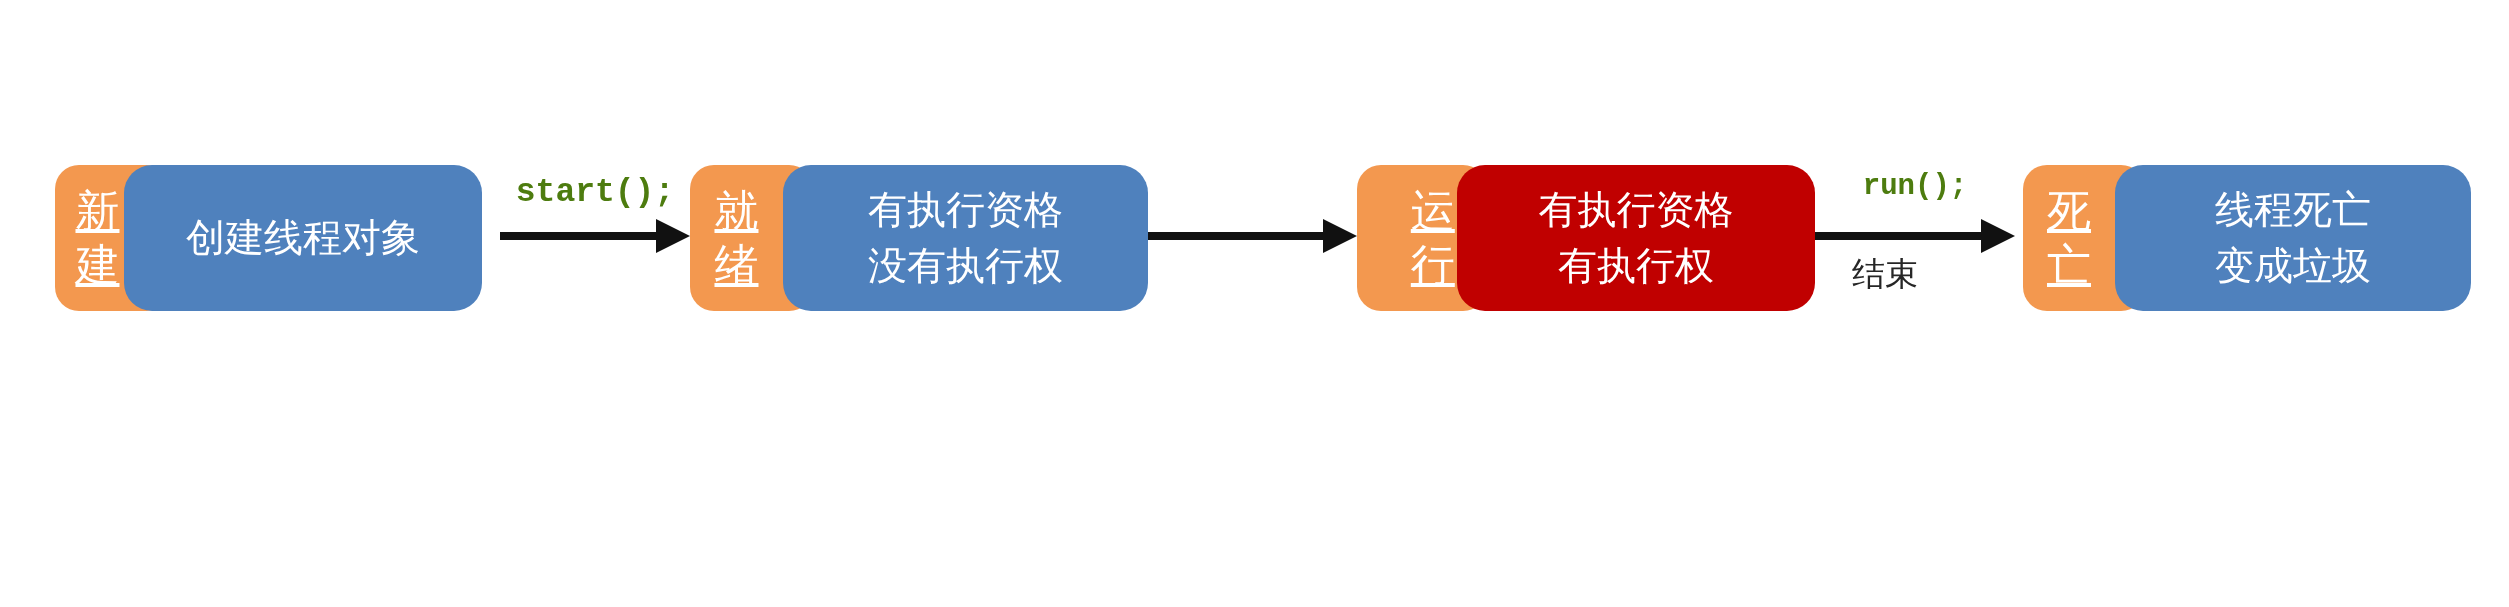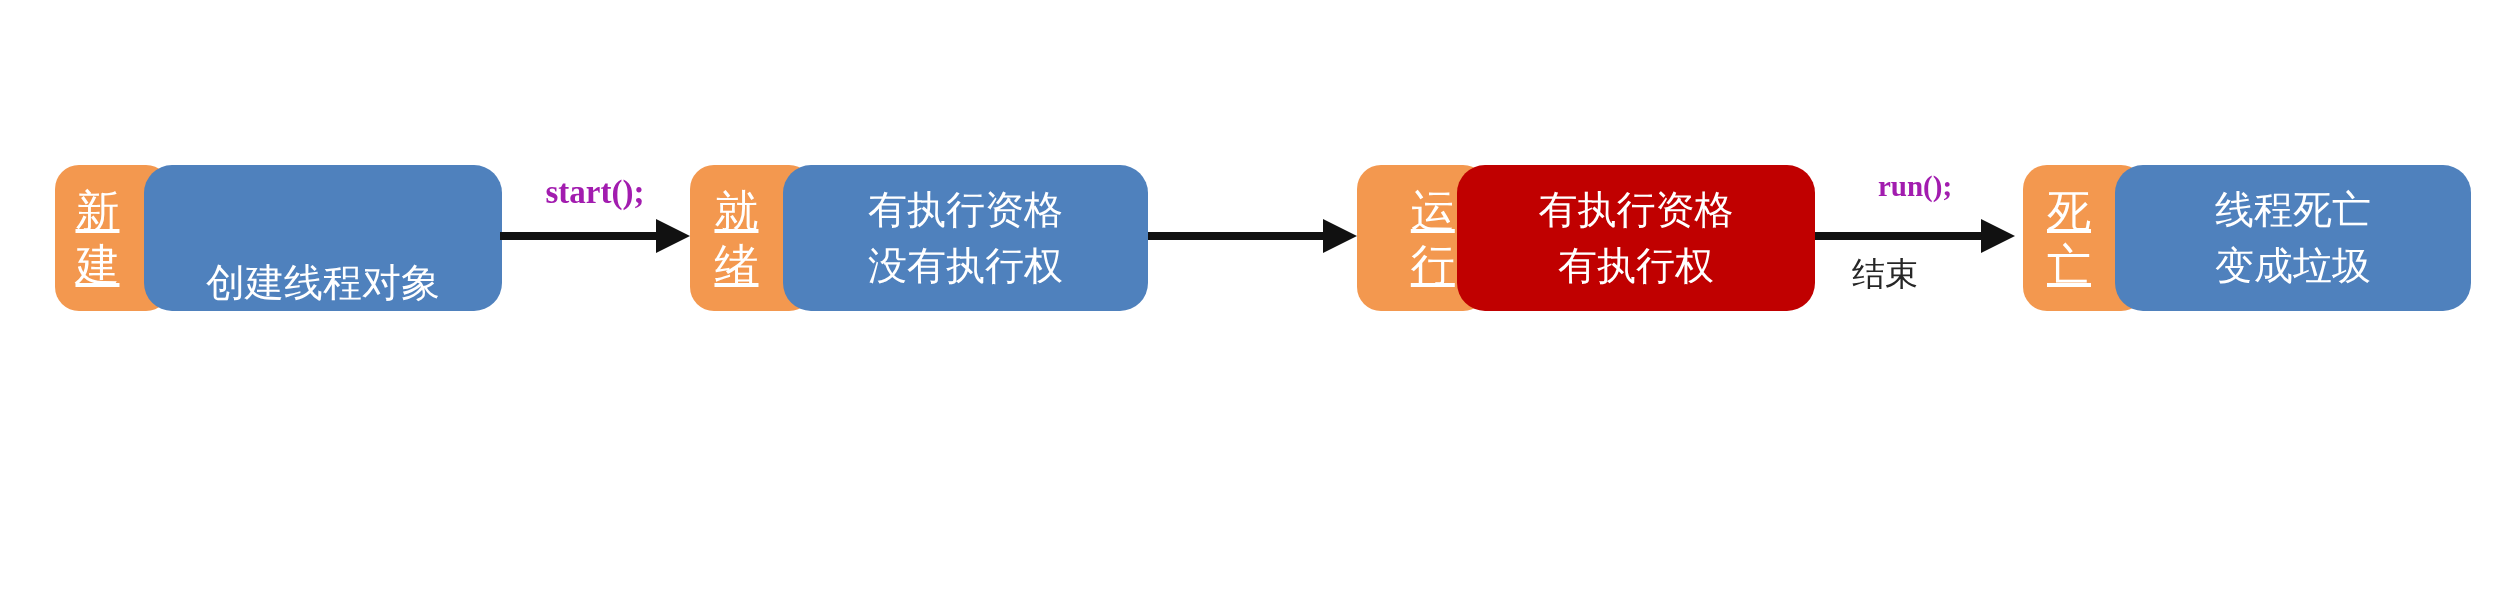--- a/index.html
+++ b/index.html
@@ -76,21 +76,21 @@
   .box-line {
     font-family: "DejaVu Serif", serif;
     font-size: 39px;
     line-height: 56px;
     color: #ffffff;
     white-space: nowrap;
   }
 
   
   .tab-0 { left: 55px;   width: 115px; }
-  .box-0 { left: 144px;  width: 358px; justify-content: flex-end; }
+  .box-0 { left: 124px;  width: 358px; }
   .tab-1 { left: 690px;  width: 123px; }
   .box-1 { left: 783px;  width: 365px; }
   .tab-2 { left: 1357px; width: 130px; justify-content: flex-end; }
   .box-2 { left: 1457px; width: 358px; }
   .tab-3 { left: 2023px; width: 122px; }
   .box-3 { left: 2115px; width: 356px; }
 
   
   .arrow {
     position: absolute;
@@ -122,23 +122,23 @@
 
   
   .t-label {
     position: absolute;
     text-align: center;
     color: var(--label_text);
     white-space: nowrap;
     z-index: 3;
   }
   .t-code {
-    font-family: Liberation Serif, serif;
+    font-family: Liberation Mono, monospace;
     font-weight: 600;
-    color: #a21caf;
+    color: #4d7c0f;
   }
   .lbl-start { left: 498px;  width: 194px; top: 174px; font-size: 33px; }
   .lbl-cpu   { left: 1128px; width: 248px; top: 90px;  font-size: 36px; }
   .lbl-run   { left: 1822px; width: 186px; top: 170px; font-size: 29px; }
   .lbl-end   { left: 1815px; width: 140px; top: 252px; font-size: 33px; }
 </style>
 </head>
 <body>
 
 <div class="canvas">

